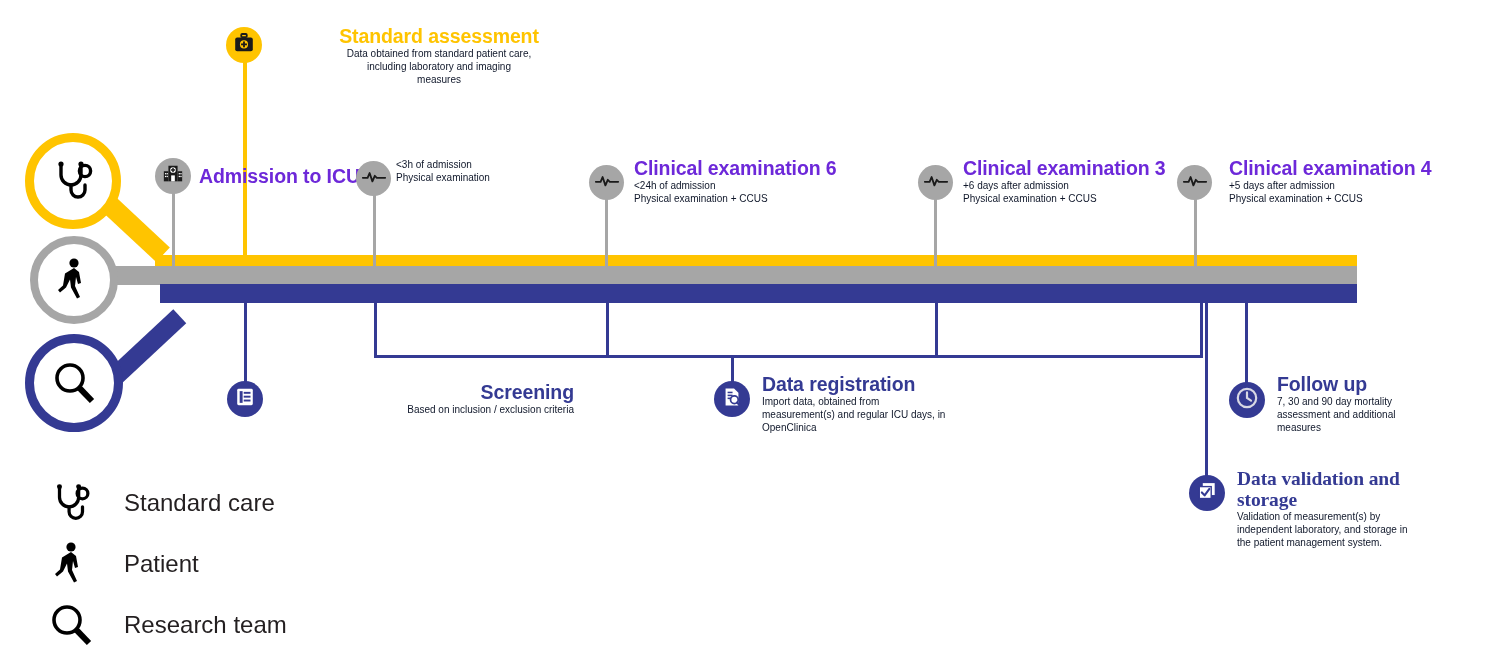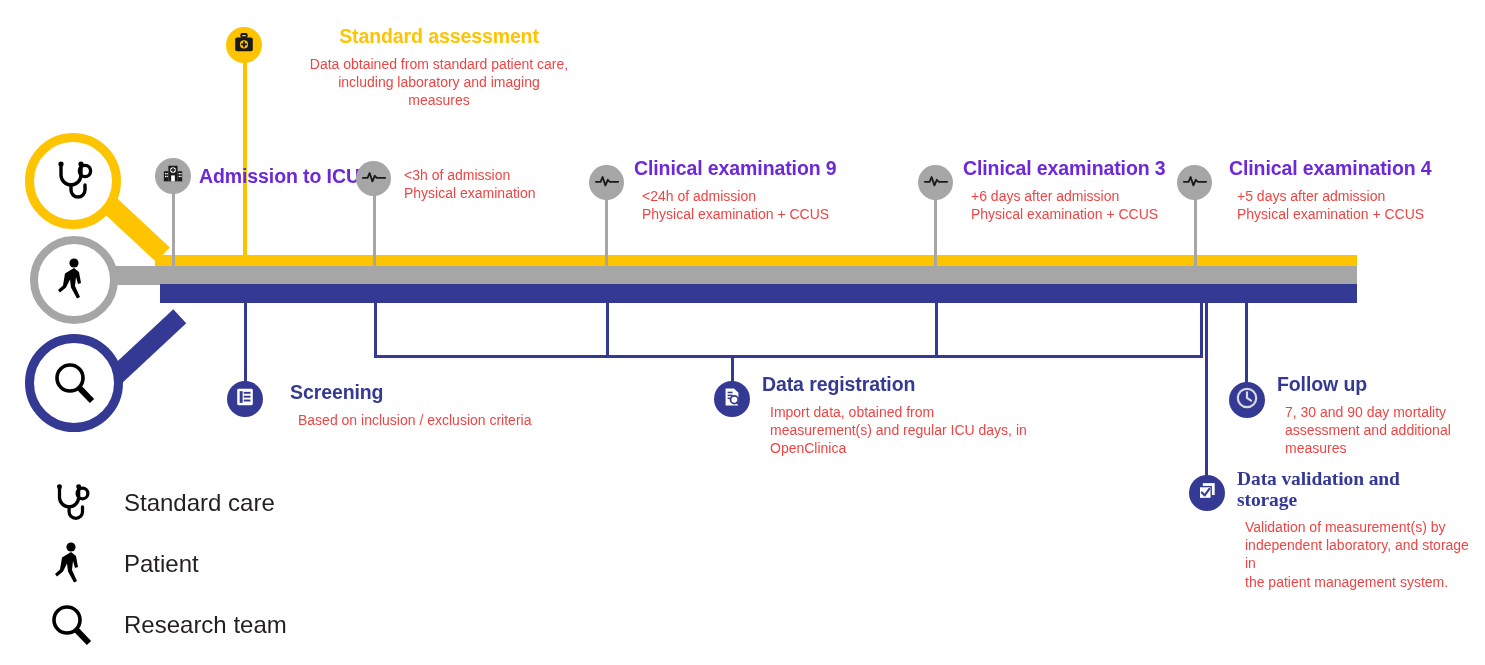--- a/index.html
+++ b/index.html
@@ -36,21 +36,21 @@
   
   .marker{position:absolute;border-radius:50%;display:flex;align-items:center;
           justify-content:center;z-index:7;}
   .marker.gray{background:#A6A6A6;}
   .marker.yellow{background:#FFC400;}
   .marker.blue{background:#343A93;}
 
   
   .label{position:absolute;z-index:5;}
   .label h3{margin:0;font-size:19.5px;font-weight:bold;line-height:1.08;letter-spacing:-0.1px;}
-  .label .sub{margin:8px;font-size:14px;line-height:1.30;color:#ef4444;white-space:pre-line;}
+  .label .sub{margin:0;font-size:10px;line-height:1.30;color:#0f172a;white-space:pre-line;}
   .t-gray h3{color:#6d28d9;}
   .t-yellow h3{color:#FFC400;}
   .t-blue h3{color:#343A93;}
 
   
   #bracket{position:absolute;left:374px;top:303px;width:823px;height:52px;
            border-left:3px solid #343A93;border-right:3px solid #343A93;
            border-bottom:3px solid #343A93;z-index:2;}
   .bkt-tick{position:absolute;top:303px;width:3px;height:52px;background:#343A93;z-index:2;}
 
@@ -167,21 +167,21 @@
 
   <div class="pin" style="left:605px;top:190px;height:80px;"></div>
   <div class="marker gray" style="left:589px;top:165px;width:35px;height:35px;">
     <span>
       <svg width="24" height="16" viewBox="0 0 30 16">
         <path d="M1 9 H7 L9.5 3 L13 13.5 L16 6.5 L18.5 9 H29" fill="none" stroke="#1a1a1a" stroke-width="2.3" stroke-linejoin="round" stroke-linecap="round"></path>
       </svg>
     </span>
   </div>
   <div class="label t-gray" style="left:634px;top:158px;width:260px;">
-    <h3>Clinical examination 9</h3>
+    <h3>Clinical examination 6</h3>
     <p class="sub">&lt;24h of admission
 Physical examination + CCUS</p>
   </div>
 
   <div class="pin" style="left:934px;top:190px;height:80px;"></div>
   <div class="marker gray" style="left:918px;top:165px;width:35px;height:35px;">
     <span>
       <svg width="24" height="16" viewBox="0 0 30 16">
         <path d="M1 9 H7 L9.5 3 L13 13.5 L16 6.5 L18.5 9 H29" fill="none" stroke="#1a1a1a" stroke-width="2.3" stroke-linejoin="round" stroke-linecap="round"></path>
       </svg>
@@ -212,21 +212,21 @@
     <span>
       <svg width="22" height="22" viewBox="0 0 24 24">
         <rect x="3.5" y="3" width="17" height="18" rx="1.6" fill="#fff"></rect>
         <rect x="6.2" y="5.6" width="3.2" height="12.8" fill="#343A93"></rect>
         <rect x="10.6" y="6.4" width="7.4" height="2.1" fill="#343A93"></rect>
         <rect x="10.6" y="10.6" width="7.4" height="2.1" fill="#343A93"></rect>
         <rect x="10.6" y="14.8" width="7.4" height="2.1" fill="#343A93"></rect>
       </svg>
     </span>
   </div>
-  <div class="label t-blue" style="left:290px;top:382px;width:300px;">
+  <div class="label t-blue" style="left:274px;top:382px;width:300px;text-align:right;">
     <h3>Screening</h3>
     <p class="sub">Based on inclusion / exclusion criteria</p>
   </div>
 
   <div class="marker blue" style="left:714px;top:381px;width:36px;height:36px;">
     <span>
       <svg width="22" height="22" viewBox="0 0 24 24">
         <path d="M5 2.6 h9.2 L19 7.4 V21.4 H5 Z" fill="#fff"></path>
         <rect x="7.2" y="6.2" width="5.4" height="1.7" fill="#343A93"></rect>
         <rect x="7.2" y="9.4" width="5.4" height="1.7" fill="#343A93"></rect>

